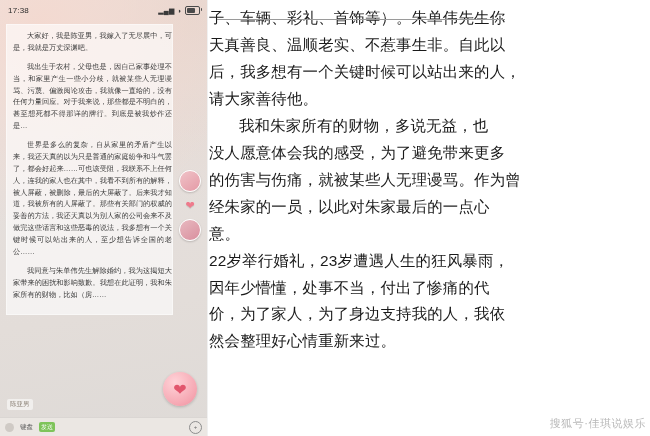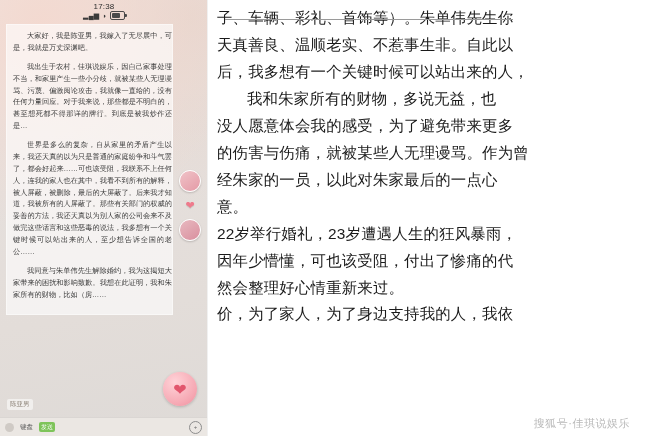--- a/index.html
+++ b/index.html
@@ -41,21 +41,20 @@
   .status-bar {
     position: relative;
     height: 16px;
     display: flex;
     align-items: center;
     justify-content: space-between;
     padding: 2px 7px 0 8px;
     font-size: 8px;
     color: #2d2d2d;
     letter-spacing: .2px;
-    flex-direction: column;
   }
   .status-right {
     display: flex;
     align-items: center;
     gap: 3px;
   }
   .ico {
     display: inline-block;
     line-height: 1;
     font-size: 7px;
@@ -197,21 +196,21 @@
     border: 1px solid #8d8d8d;
     display: flex; align-items: center; justify-content: center;
     font-size: 6px; color: #6c6c6c;
   }
 
   
   .article {
     position: relative;
     flex: 1 1 auto;
     background: #ffffff;
-    padding: 6px 16px 26px 10px;
+    padding: 6px 16px 26px 2px;
     box-sizing: border-box;
     overflow: hidden;
   }
   .article p {
     margin: 0 0 2px 0;
     font-size: 15.4px;
     line-height: 1.62;
     color: #1a1a1a;
     letter-spacing: .2px;
     font-family: "Liberation Sans", sans-serif;
@@ -224,21 +223,21 @@
   .strike-line::after {
     content: "";
     position: absolute;
     left: 8px; right: 0;
     top: 52%;
     height: 1px;
     background: #9a9a9a;
   }
   .watermark {
     position: absolute;
-    right: 20px;
+    right: 4px;
     bottom: 5px;
     font-size: 11px;
     color: #b9b9b9;
     letter-spacing: .5px;
   }
   .divider {
     position: absolute;
     left: 0; top: 0; bottom: 0;
     width: 1px;
     background: rgba(0,0,0,.06);
@@ -259,21 +258,21 @@
         <span class="ico">◗</span>
         <span class="batt">
             <i></i>
           </span>
       </span>
     </div>
 
     <div class="bubble-wrap">
       <div class="bubble">
         <p>大家好，我是陈亚男，我嫁入了无尽展中，可是，我就是万丈深渊吧。</p>
-        <p>我出生于农村，佳琪说娱乐，因自己家事处理不当，和家里产生一些小分歧，就被某些人无理谩骂、污蔑、偏激阅论攻击，我就像一直给的，没有任何力量回应。对于我来说，那些都是不明白的，甚至想死都不得那详的牌行。到底是被我炒作还是…</p>
+        <p>我出生于农村，父母也是，因自己家事处理不当，和家里产生一些小分歧，就被某些人无理谩骂、污蔑、偏激阅论攻击，我就像一直给的，没有任何力量回应。对于我来说，那些都是不明白的，甚至想死都不得那详的牌行。到底是被我炒作还是…</p>
         <p>世界是多么的复杂，自从家里的矛盾产生以来，我还天真的以为只是普通的家庭纷争和斗气罢了，都会好起来……可也该受阻，我联系不上任何人，连我的家人也在其中，我看不到所有的解释，被人屏蔽，被删除，最后的大屏蔽了。后来我才知道，我被所有的人屏蔽了。那些有关部门的权威的妥善的方法，我还天真以为别人家的公司会来不及做完这些话言和这些恶毒的说法，我多想有一个关键时候可以站出来的人，至少想告诉全国的老公……</p>
         <p>我同意与朱单伟先生解除婚约，我为这揭短大家带来的困扰和影响致歉。我想在此证明，我和朱家所有的财物，比如（房……</p>
       </div>
     </div>
 
     <div class="float-col">
       <div class="av"></div>
       <div class="heart">❤</div>
       <div class="av b"></div>
     </div>
@@ -294,26 +293,27 @@
       <span class="tb-circle">+</span>
     </div>
   </div>
 
   <div class="article">
     <div class="divider"></div>
 
     <p><span class="strike-line">子、车辆、彩礼、首饰等）。朱单伟先生你</span></p>
     <p>天真善良、温顺老实、不惹事生非。自此以</p>
     <p>后，我多想有一个关键时候可以站出来的人，</p>
+    <p>请大家善待他。</p>
     <p class="indent">我和朱家所有的财物，多说无益，也</p>
     <p>没人愿意体会我的感受，为了避免带来更多</p>
     <p>的伤害与伤痛，就被某些人无理谩骂。作为曾</p>
     <p>经朱家的一员，以此对朱家最后的一点心</p>
     <p>意。</p>
     <p>22岁举行婚礼，23岁遭遇人生的狂风暴雨，</p>
-    <p>因年少懵懂，可也该受阻，付出了惨痛的代</p>
+    <p>因年少懵懂，处事不当，付出了惨痛的代</p>
+    <p>价，为了家人，为了身边支持我的人，我依</p>
     <p>然会整理好心情重新来过。</p>
-    <p>价，为了家人，为了身边支持我的人，我依</p>
 
     <div class="watermark">搜狐号·佳琪说娱乐</div>
   </div>
 
 </div>
 
 </body></html>

